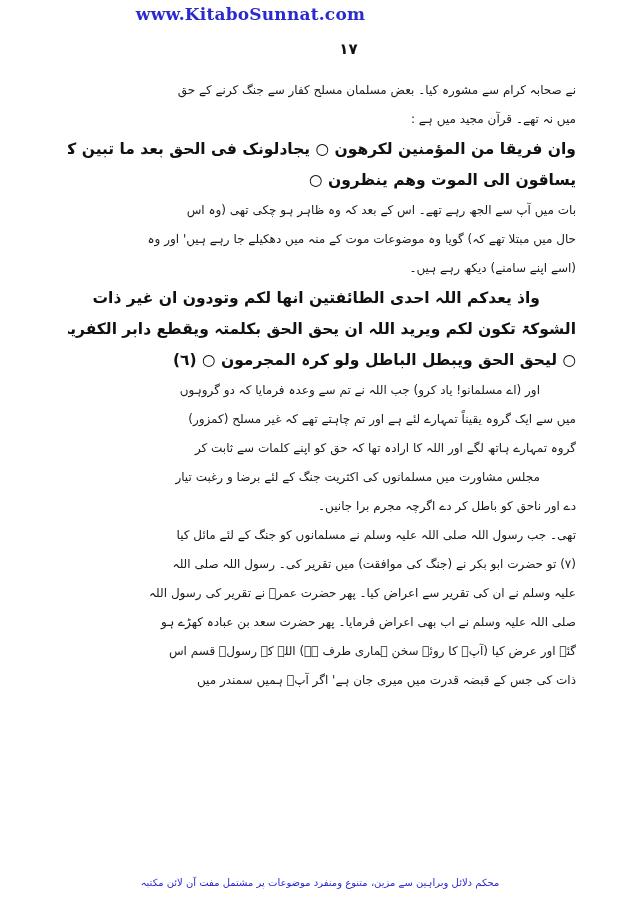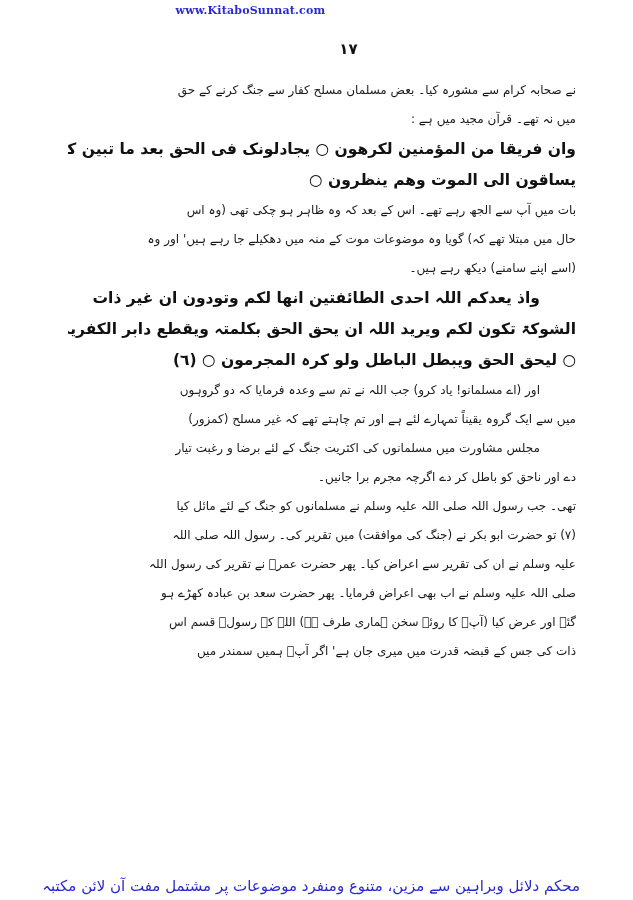--- a/index.html
+++ b/index.html
@@ -16,21 +16,21 @@
       color: #1a1a1a;
     }
     .site-url {
       position: absolute;
       top: 4px;
       left: 0;
       width: 501px;
       text-align: center;
       font-family: "DejaVu Serif", serif;
       font-weight: bold;
-      font-size: 11px;
+      font-size: 17px;
       color: #2a2ad0;
       letter-spacing: 0.2px;
     }
     .page-number {
       position: absolute;
       top: 40px;
       left: 0;
       width: 633px;
       text-align: center;
       font-size: 15px;
@@ -72,21 +72,21 @@
       padding-right: 36px;
     }
     .footer-tagline {
       position: absolute;
       top: 877px;
       left: 60px;
       width: 520px;
       direction: rtl;
       text-align: center;
       font-family: "DejaVu Sans", sans-serif;
-      font-size: 15px;
+      font-size: 10px;
       color: #2a2ad0;
       white-space: nowrap;
     }
   </style>
 </head>
 <body>
 
 <div class="site-url">www.KitaboSunnat.com</div>
 <div class="page-number">۱۷</div>
 
@@ -96,20 +96,21 @@
   <div class="line arabic">وان فریقا من المؤمنین لکرھون ○ یجادلونک فی الحق بعد ما تبین کانما</div>
   <div class="line arabic">یساقون الی الموت وھم ینظرون ○</div>
   <div class="line urdu">بات میں آپ سے الجھ رہے تھے۔ اس کے بعد کہ وہ ظاہر ہو چکی تھی (وہ اس</div>
   <div class="line urdu">حال میں مبتلا تھے کہ) گویا وہ موضوعات موت کے منہ میں دھکیلے جا رہے ہیں' اور وہ</div>
   <div class="line urdu">(اسے اپنے سامنے) دیکھ رہے ہیں۔</div>
   <div class="line arabic indent">واذ یعدکم اللہ احدی الطائفتین انھا لکم وتودون ان غیر ذات</div>
   <div class="line arabic">الشوکۃ تکون لکم ویرید اللہ ان یحق الحق بکلمتہ ویقطع دابر الکفرین</div>
   <div class="line arabic">○ لیحق الحق ویبطل الباطل ولو کرہ المجرمون ○ (٦)</div>
   <div class="line urdu indent">اور (اے مسلمانو! یاد کرو) جب اللہ نے تم سے وعدہ فرمایا کہ دو گروہوں</div>
   <div class="line urdu">میں سے ایک گروہ یقیناً تمہارے لئے ہے اور تم چاہتے تھے کہ غیر مسلح (کمزور)</div>
+  <div class="line urdu">گروہ تمہارے ہاتھ لگے اور اللہ کا ارادہ تھا کہ حق کو اپنے کلمات سے ثابت کر</div>
   <div class="line urdu indent">مجلس مشاورت میں مسلمانوں کی اکثریت جنگ کے لئے برضا و رغبت تیار</div>
   <div class="line urdu">دے اور ناحق کو باطل کر دے اگرچہ مجرم برا جانیں۔</div>
   <div class="line urdu">تھی۔ جب رسول اللہ صلی اللہ علیہ وسلم نے مسلمانوں کو جنگ کے لئے مائل کیا</div>
   <div class="line urdu">(۷) تو حضرت ابو بکر نے (جنگ کی موافقت) میں تقریر کی۔ رسول اللہ صلی اللہ</div>
   <div class="line urdu">علیہ وسلم نے ان کی تقریر سے اعراض کیا۔ پھر حضرت عمرؓ نے تقریر کی رسول اللہ</div>
   <div class="line urdu">صلی اللہ علیہ وسلم نے اب بھی اعراض فرمایا۔ پھر حضرت سعد بن عبادہ کھڑے ہو</div>
   <div class="line urdu">گئے اور عرض کیا (آپؐ کا روئے سخن ہماری طرف ہے) اللہ کے رسولؐ قسم اس</div>
   <div class="line urdu">ذات کی جس کے قبضہ قدرت میں میری جان ہے' اگر آپؐ ہمیں سمندر میں</div>
 </div>
 

